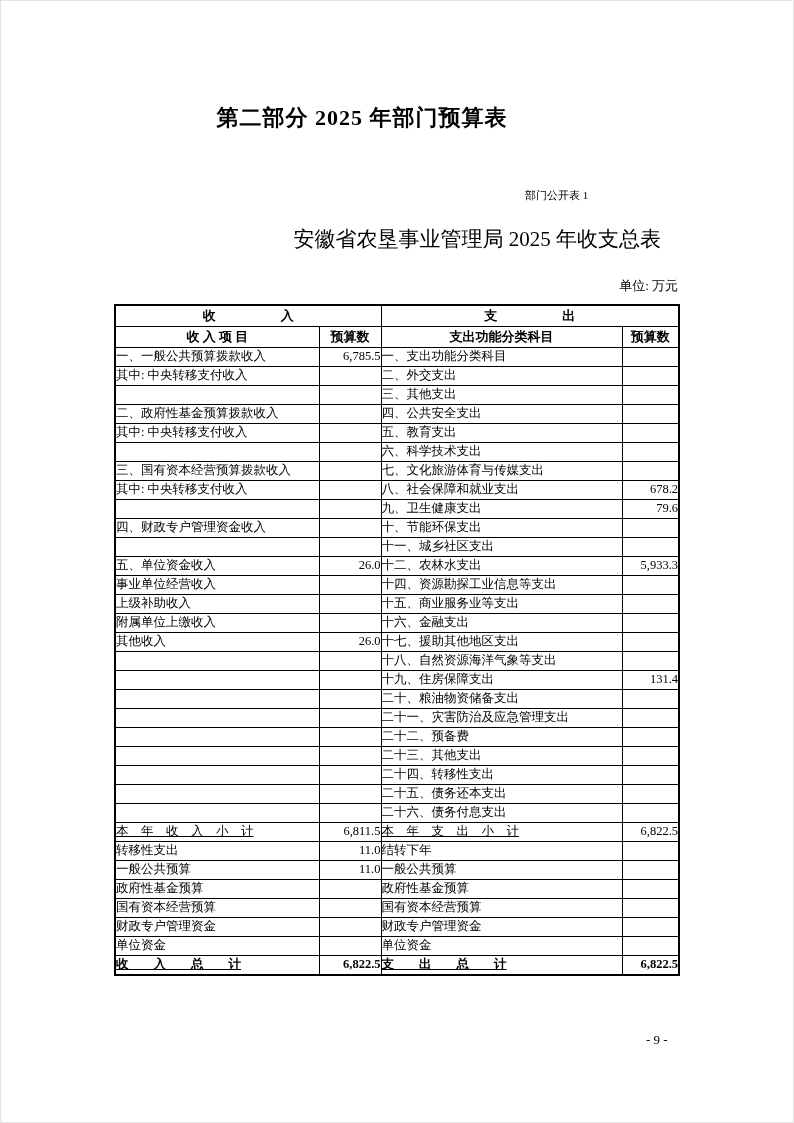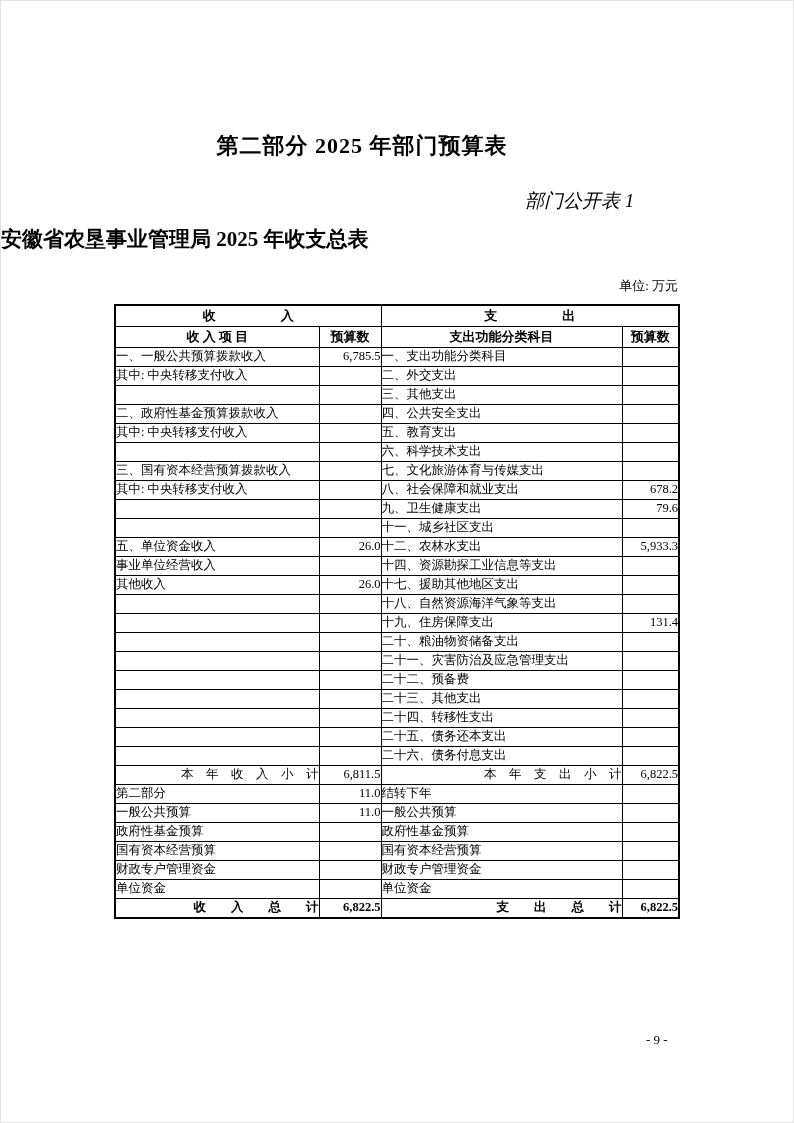--- a/index.html
+++ b/index.html
@@ -3,46 +3,46 @@
 <meta charset="utf-8">
 <style>
   html,body{margin:0;padding:0;}
   body{
     width:794px;height:1123px;position:relative;background:#ffffff;color:#000;
     font-family:"Liberation Serif","DejaVu Serif",serif;
     box-sizing:border-box;border:1px solid #e3e3e3;overflow:hidden;
   }
   .main-title{
     position:absolute;top:102px;left:31px;width:660px;text-align:center;
-    font-size:22px;font-weight:700;letter-spacing:1px;white-space:nowrap;margin-top:28px;
-  }
-  .table-label{position:absolute;top:187px;left:524px;font-size:19px;font-style:italic;}
+    font-size:22px;font-weight:700;letter-spacing:1px;white-space:nowrap;
+  }
+  .table-label{position:absolute;top:187px;left:524px;font-size:11px;}
   .subtitle{
-    position:absolute;top:224px;left:0;width:660px;text-align:left;
-    font-size:21px;font-weight:700;white-space:nowrap;
+    position:absolute;top:224px;left:0;width:660px;text-align:right;
+    font-size:21px;font-weight:400;white-space:nowrap;
   }
   .unit-note{position:absolute;top:276px;right:115px;font-size:13px;}
   .budget-table{
     position:absolute;top:303px;left:113px;width:564px;
     border-collapse:collapse;table-layout:fixed;border:2px solid #000;
   }
   .budget-table th,.budget-table td{
     border:1px solid #000;overflow:hidden;white-space:nowrap;vertical-align:middle;
   }
   .budget-table thead th{
     font-weight:700;font-size:13px;text-align:center;height:20px;padding:0 1px;
   }
   .budget-table tbody td{height:18px;font-size:12.5px;padding:0;line-height:1.1;}
   td.item{padding-right:2px;}
   td.num{text-align:right;padding-right:4px;}
   .ind0{padding-left:8px;}
   .ind1{padding-left:53px;}
   .ind2{padding-left:90px;}
   .ind3{padding-left:24px;}
-  .ctr{text-align:right;padding-left:2px;}
+  .ctr{text-align:left;padding-left:2px;text-decoration:underline;}
   .bold{font-weight:700;}
   .page-number{position:absolute;top:1031px;left:645px;font-size:13px;}
 </style>
 </head>
 <body>
 
 <div class="main-title">第二部分 2025 年部门预算表</div>
 <div class="table-label">部门公开表 1</div>
 <div class="subtitle">安徽省农垦事业管理局 2025 年收支总表</div>
 <div class="unit-note">单位: 万元</div>
@@ -115,38 +115,56 @@
         <td class="item ind0">八、社会保障和就业支出</td>
         <td class="num">678.2</td>
       </tr>
       <tr>
         <td class="item ind0"></td>
         <td class="num"></td>
         <td class="item ind0">九、卫生健康支出</td>
         <td class="num">79.6</td>
       </tr>
       <tr>
+        <td class="item ind0">四、财政专户管理资金收入</td>
+        <td class="num"></td>
+        <td class="item ind0">十、节能环保支出</td>
+        <td class="num"></td>
+      </tr>
+      <tr>
         <td class="item ind0"></td>
         <td class="num"></td>
         <td class="item ind0">十一、城乡社区支出</td>
         <td class="num"></td>
       </tr>
       <tr>
         <td class="item ind0">五、单位资金收入</td>
         <td class="num">26.0</td>
         <td class="item ind0">十二、农林水支出</td>
         <td class="num">5,933.3</td>
       </tr>
       <tr>
         <td class="item ind2">事业单位经营收入</td>
         <td class="num"></td>
         <td class="item ind0">十四、资源勘探工业信息等支出</td>
         <td class="num"></td>
       </tr>
       <tr>
+        <td class="item ind2">上级补助收入</td>
+        <td class="num"></td>
+        <td class="item ind0">十五、商业服务业等支出</td>
+        <td class="num"></td>
+      </tr>
+      <tr>
+        <td class="item ind2">附属单位上缴收入</td>
+        <td class="num"></td>
+        <td class="item ind0">十六、金融支出</td>
+        <td class="num"></td>
+      </tr>
+      <tr>
         <td class="item ind2">其他收入</td>
         <td class="num">26.0</td>
         <td class="item ind0">十七、援助其他地区支出</td>
         <td class="num"></td>
       </tr>
       <tr>
         <td class="item ind0"></td>
         <td class="num"></td>
         <td class="item ind0">十八、自然资源海洋气象等支出</td>
         <td class="num"></td>
@@ -199,21 +217,21 @@
         <td class="item ind0">二十六、债务付息支出</td>
         <td class="num"></td>
       </tr>
       <tr>
         <td class="item ctr">本　年　收　入　小　计</td>
         <td class="num">6,811.5</td>
         <td class="item ctr">本　年　支　出　小　计</td>
         <td class="num">6,822.5</td>
       </tr>
       <tr>
-        <td class="item ind0">第二部分</td>
+        <td class="item ind0">转移性支出</td>
         <td class="num">11.0</td>
         <td class="item ind0">结转下年</td>
         <td class="num"></td>
       </tr>
       <tr>
         <td class="item ind3">一般公共预算</td>
         <td class="num">11.0</td>
         <td class="item ind3">一般公共预算</td>
         <td class="num"></td>
       </tr>

